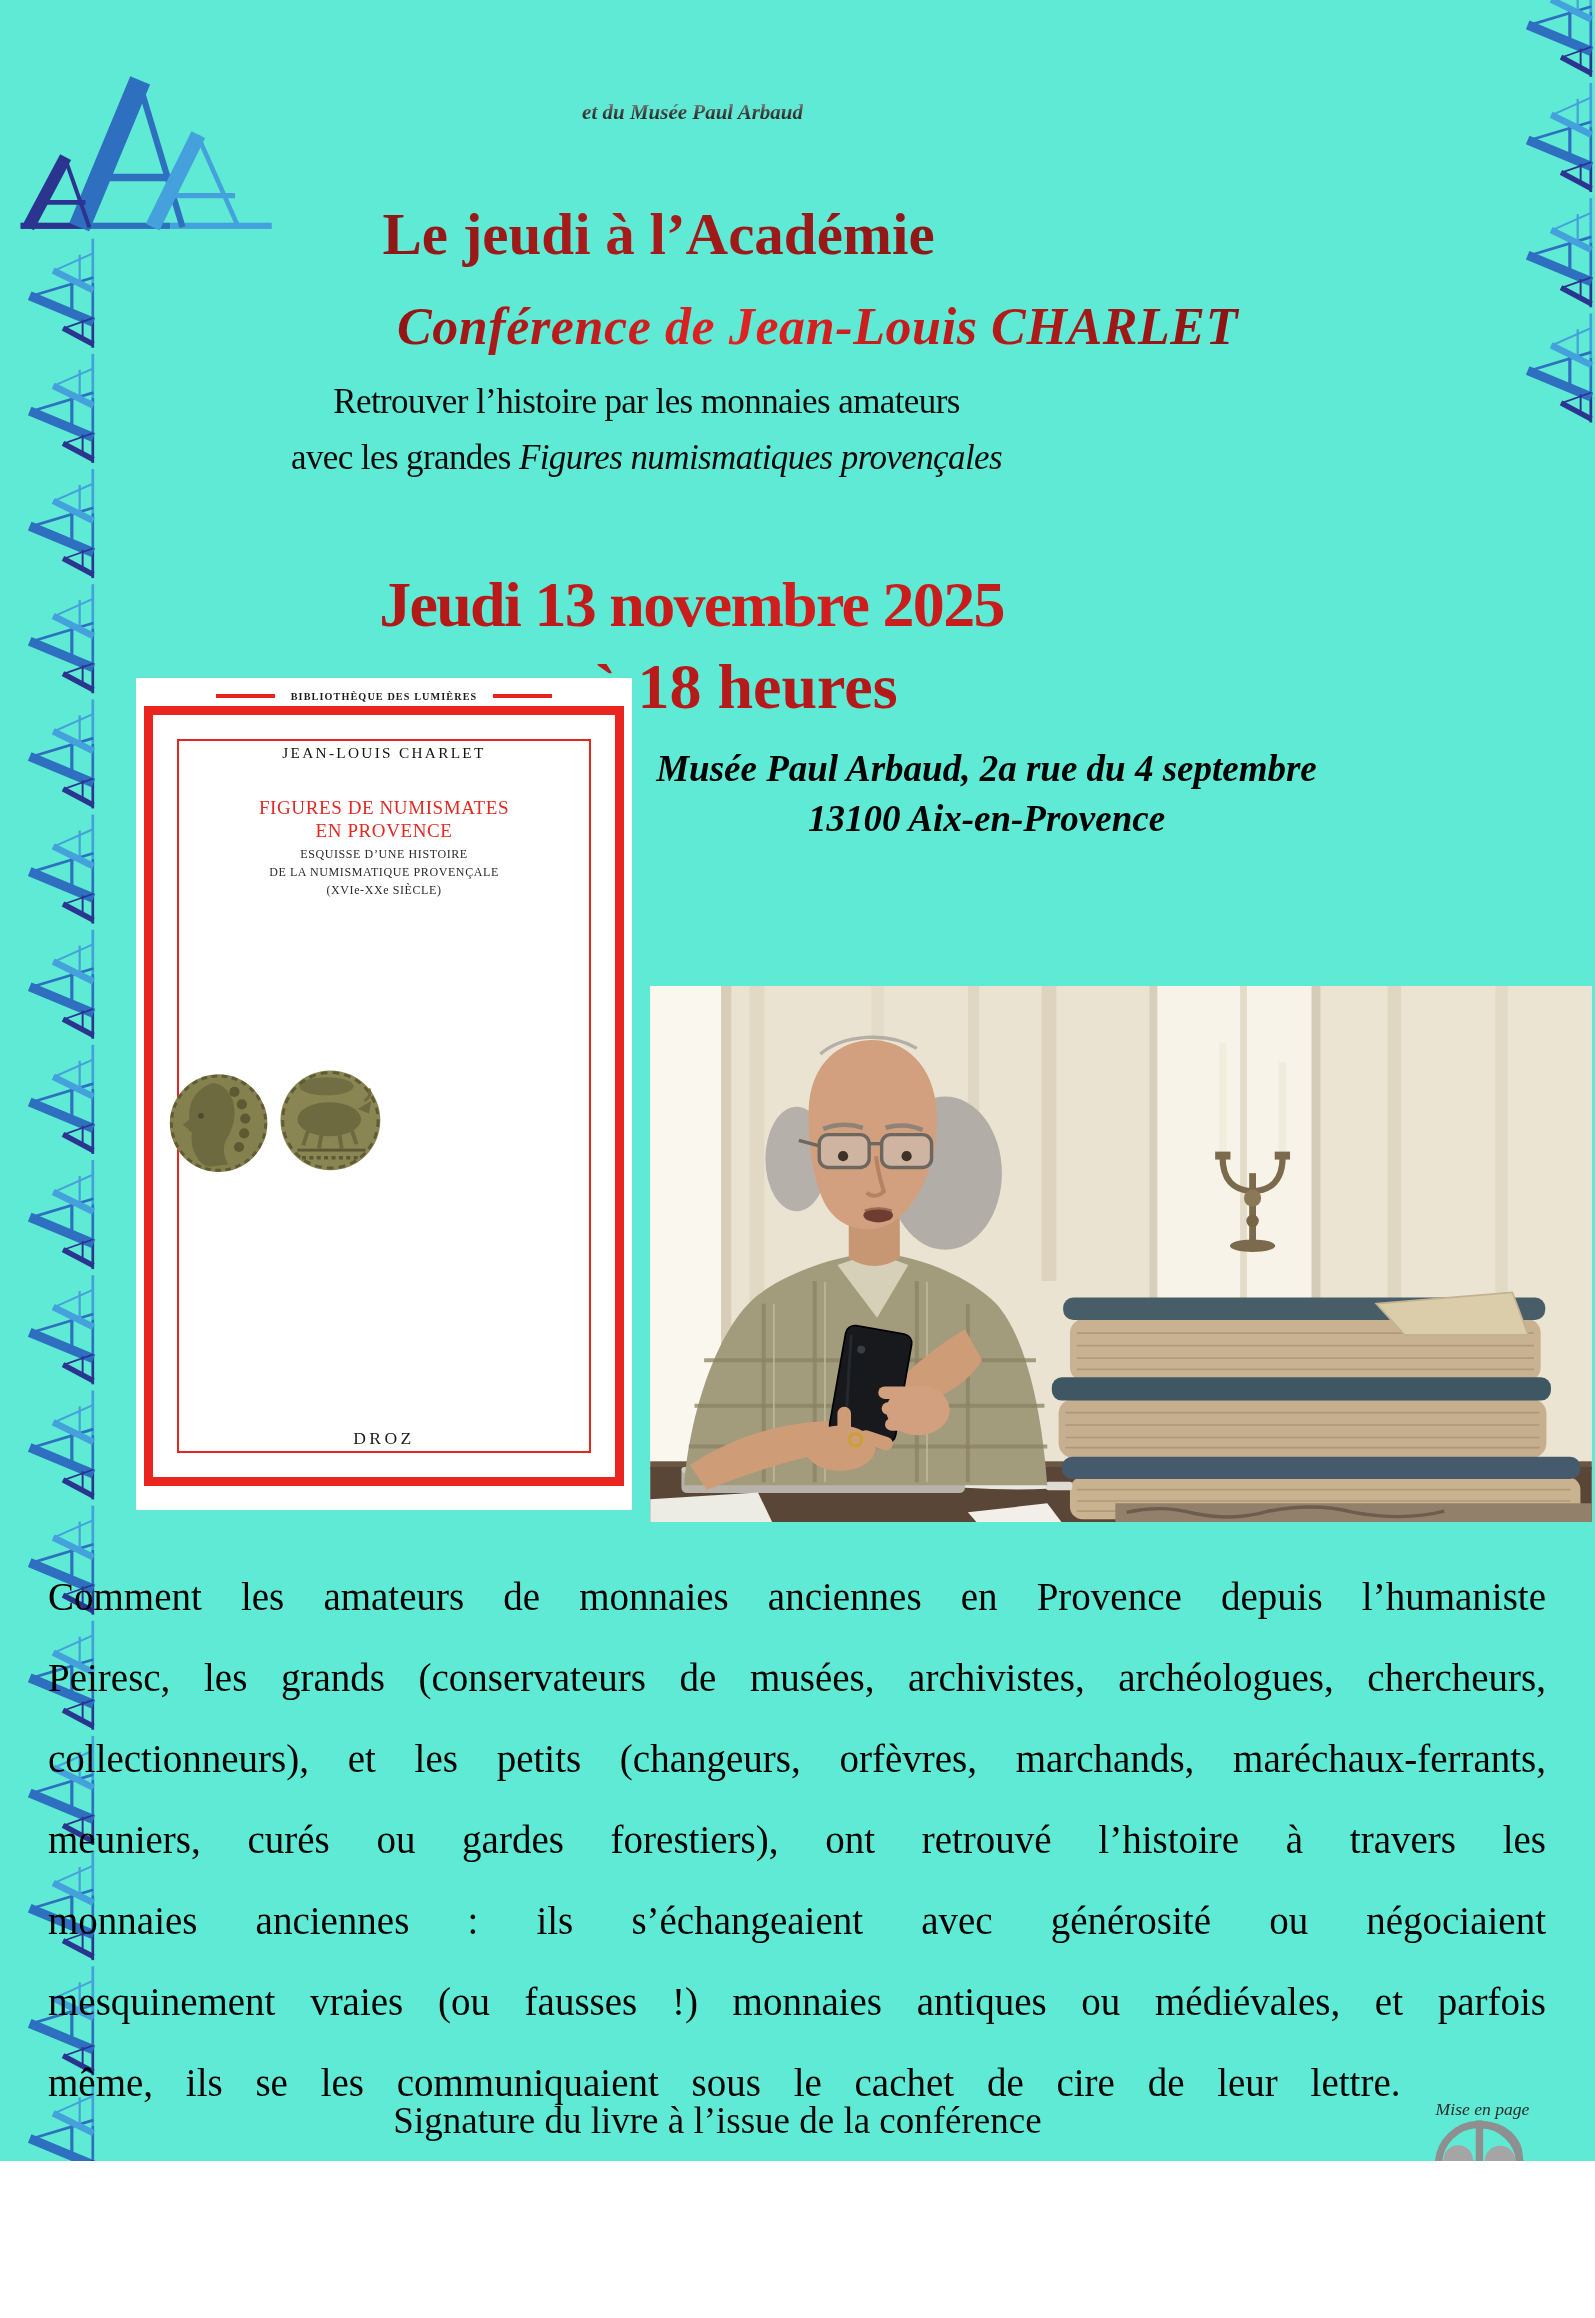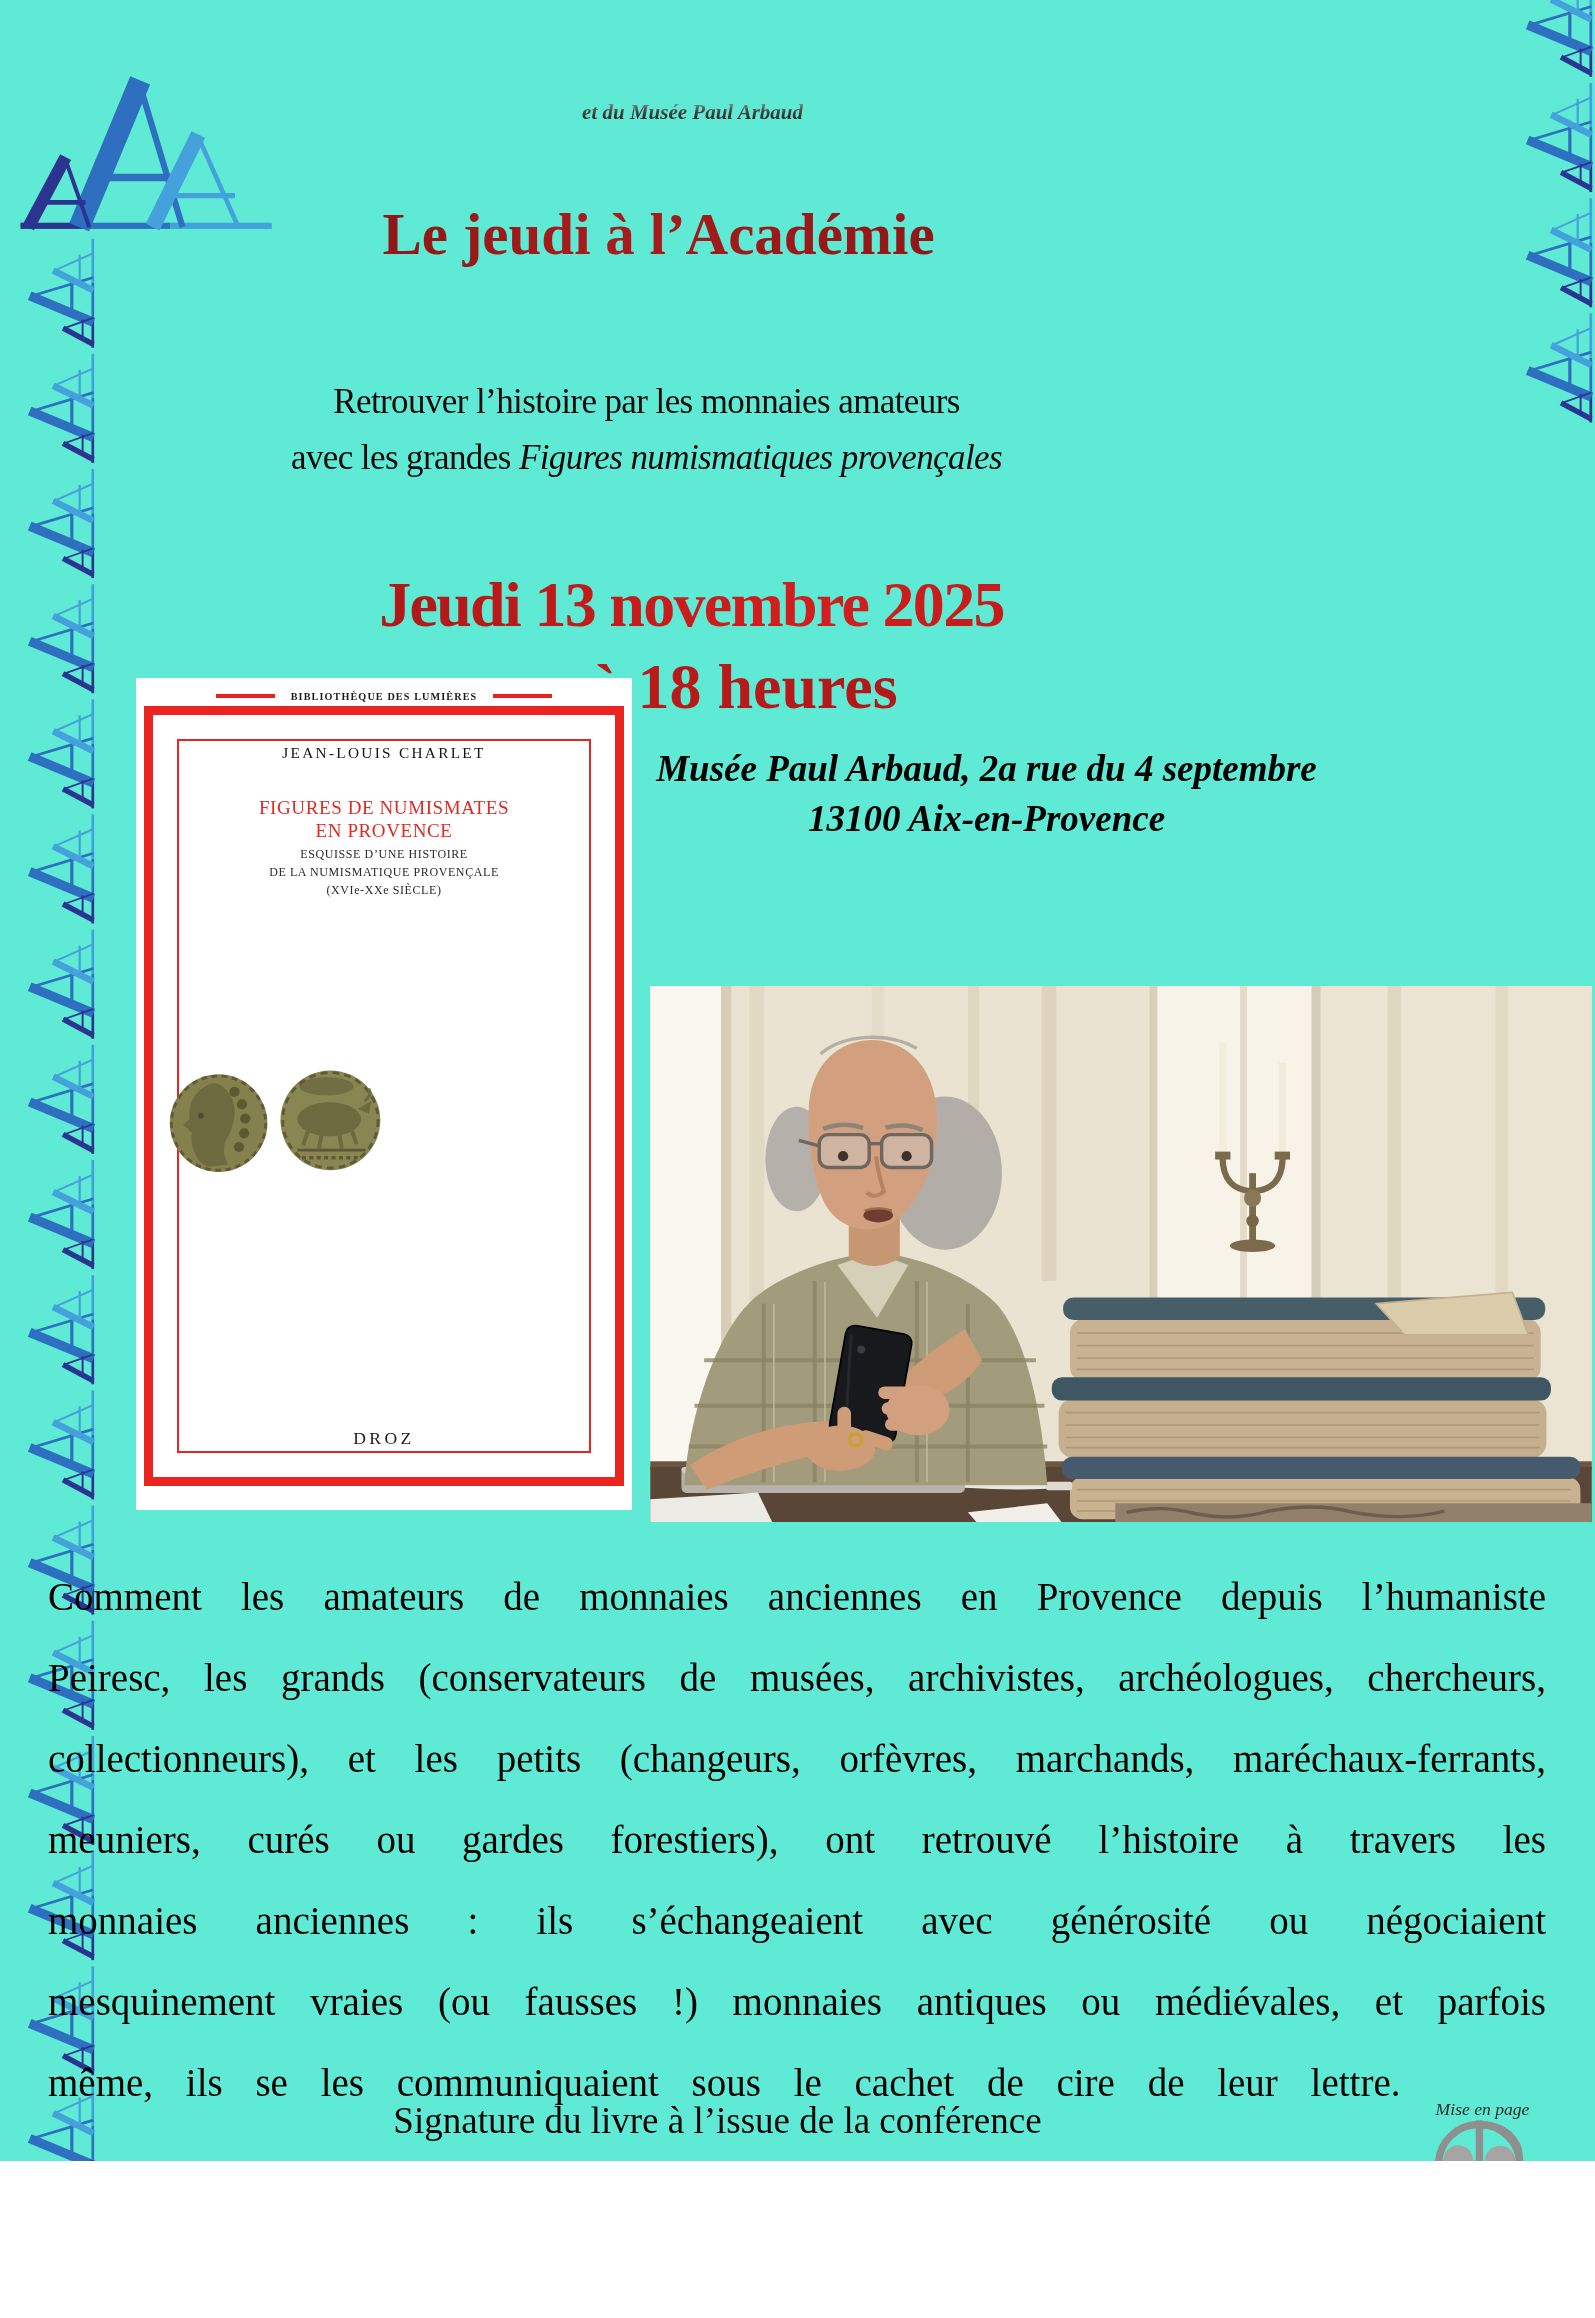--- a/index.html
+++ b/index.html
@@ -114,20 +114,21 @@
     <span class="cx" style="transform:scaleX(.69)">MIS DE L’ACADEMIE D’AIX</span>
   </div>
   <div class="abs org-sub gt" style="--fb:#4a4a4a;--g:linear-gradient(#9f9f9f,#474747 45%,#121212 95%)">et du Musée Paul Arbaud</div>
 
   <svg class="abs org-logo" viewBox="0 0 470 340">
     <use href="#aaaLogo"></use>
   </svg>
 
   <div class="abs ctr series-title gt" style="--fb:#8c1414;--g:linear-gradient(90deg,#6e1010,#a81c1c 45%,#7c1212)">Le jeudi à l’Académie</div>
 
+  <div class="abs ctr conf-line gt" style="--fb:#c01818;--g:linear-gradient(90deg,#7a1010 4%,#e32222 42%,#7a1010 96%)">Conférence de Jean-Louis CHARLET</div>
 
   <div class="abs ctr theme">
     <div>Retrouver l’histoire par les monnaies amateurs</div>
     <div><span>avec les grandes </span><i>Figures numismatiques provençales</i></div>
   </div>
 
   <div class="abs ctr date1 gt" style="--fb:#c01818;--g:linear-gradient(90deg,#9c1414,#d31e1e 60%,#b21818)">Jeudi 13 novembre 2025</div>
   <div class="abs ctr date2 gt" style="--fb:#c51d1d;--g:linear-gradient(90deg,#c51d1d,#a81616)">à 18 heures</div>
 
   <div class="abs ctr venue">

